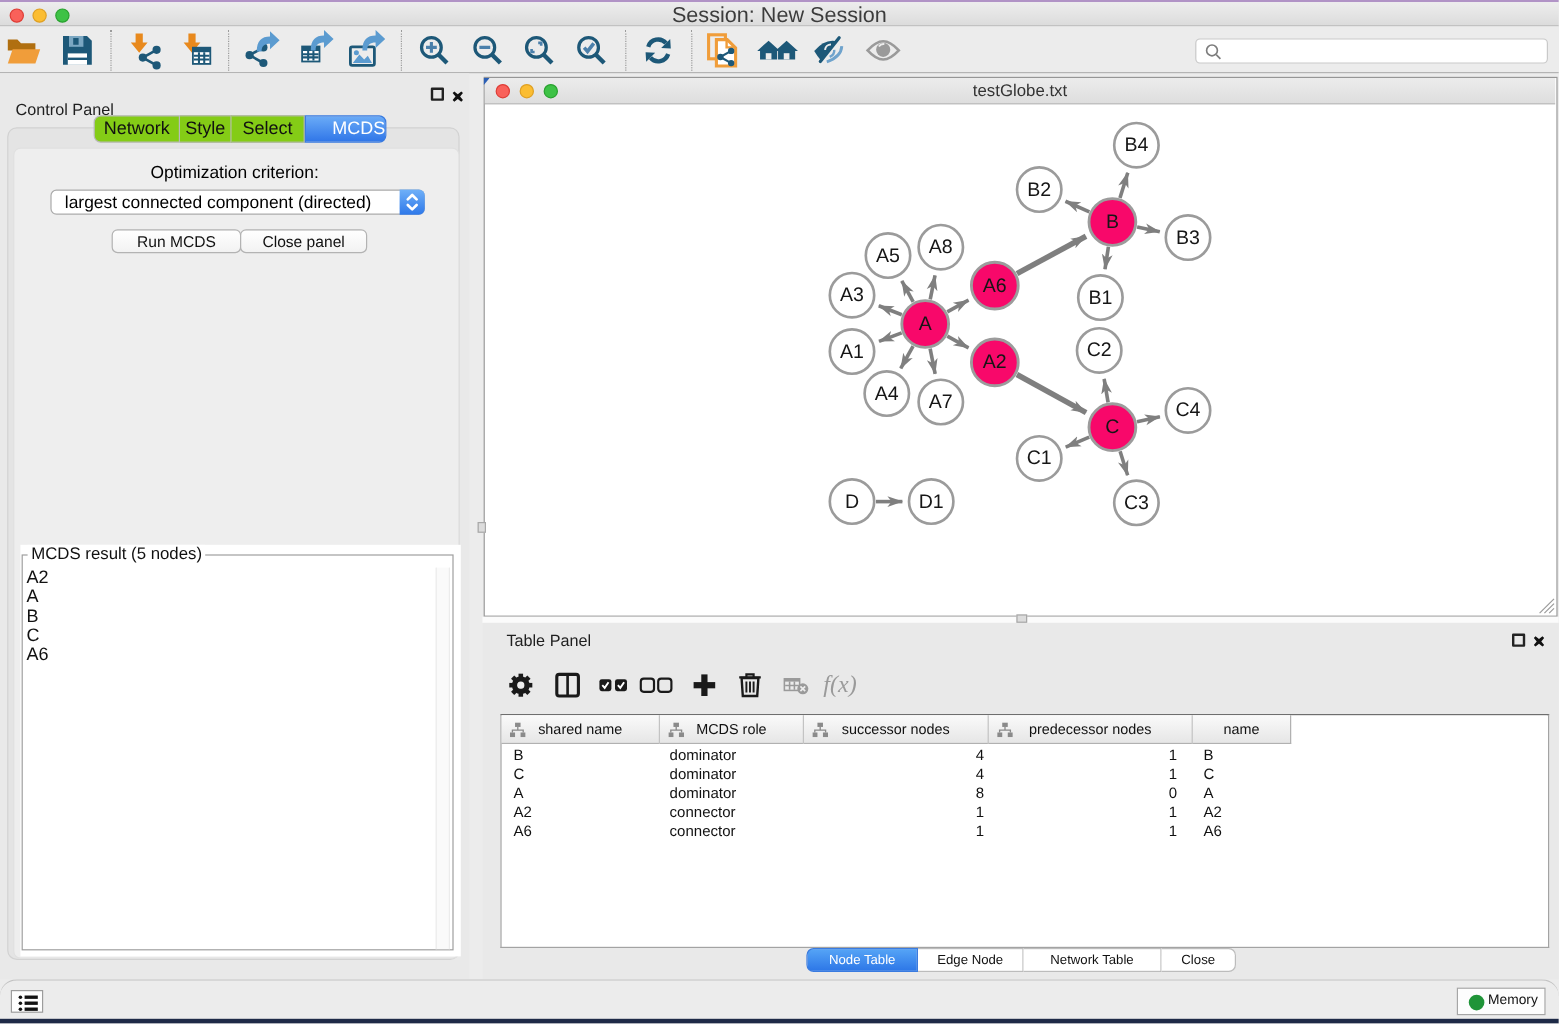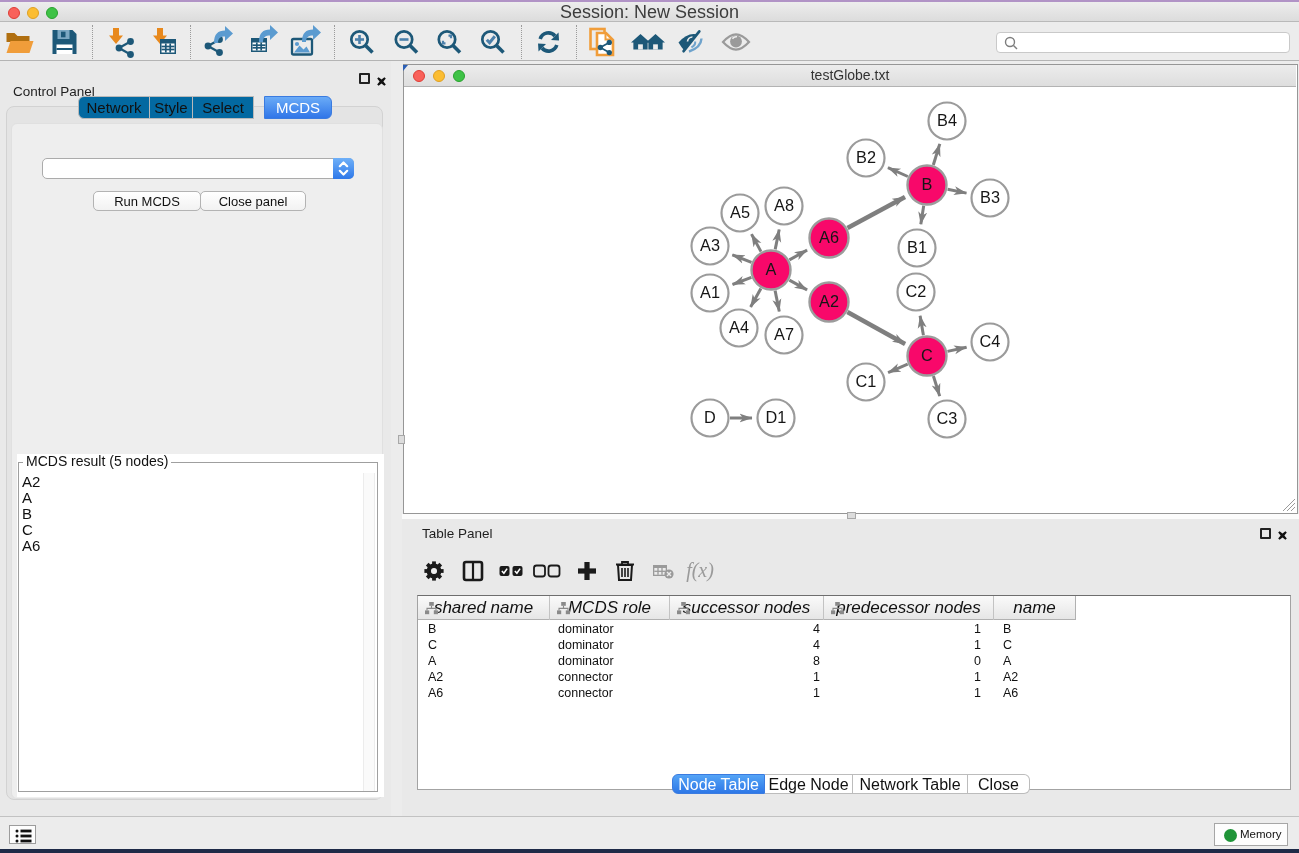--- a/index.html
+++ b/index.html
@@ -23,21 +23,21 @@
 .tsep { top:3px; height:34px; width:0; border-left:1px dotted #9b9b9b; position:absolute; }
 #searchbox { left:996px; top:10px; width:294px; height:21px; background:#fff; border:1px solid #c9c9c9; border-radius:4px; }
 
 
 #cpanel { left:0; top:61px; width:391px; height:755px; background:#e9e9e9; }
 .paneltitle { font-size:13.5px; color:#1f1f1f; }
 .winbtn-sq { width:11px; height:11px; border:2px solid #222; border-radius:1px; }
 #cp-outer { left:6px; top:45px; width:377px; height:694px; background:#e4e4e4; border:1px solid #d2d2d2; border-radius:8px; }
 #cp-inner { left:11px; top:62px; width:372px; height:676px; background:#eeeeee; border:1px solid #e0e0e0; border-radius:6px; }
 .tab { position:absolute; top:35px; height:23px; line-height:22px; text-align:center; font-size:15px;
-  background:#0369a1; border:1px solid #b9b9b9; color:#111; }
+  background:#84cc16; border:1px solid #b9b9b9; color:#111; }
 .tab.sel { background:linear-gradient(#6aabf7,#3076e8); color:#fff; border-color:#3a7be0; }
 
 .aquabtn { position:absolute; background:linear-gradient(#ffffff,#f2f2f2); border:1px solid #b3b3b3; border-radius:5px;
   font-size:13px; color:#111; text-align:center; }
 
 #mcdswhite { left:17px; top:393px; width:367px; height:343px; background:#fff; }
 #groupborder { position:absolute; left:1px; top:8px; width:360px; height:330px; border:1px solid #9f9f9f; }
 #grouplabel { position:absolute; left:6px; top:0px; background:#fff; padding:0 3px; font-size:14px; color:#111; z-index:2; height:15px; line-height:15px; }
 #mcdsitems { position:absolute; left:5px; top:20px; font-size:15px; color:#111; }
 #mcdsitems .li { height:16px; line-height:16px; }
@@ -46,28 +46,28 @@
 
 #netwin { left:403px; top:64px; width:895px; height:450px; background:#fff; border:1px solid #969696; }
 #netbar { left:0; top:0; width:892px; height:22px; background:linear-gradient(#ececec,#dedede); border-bottom:1px solid #b3b3b3; }
 #netbar .title { width:100%; text-align:center; font-size:14px; color:#333; line-height:21px; }
 #netbar .tl { top:5px; }
 
 
 #tpanel { left:402px; top:514px; width:897px; height:302px; background:#e9e9e9; }
 #ttable { left:15px; top:81px; width:874px; height:195px; background:#fff; border:1px solid #a3a3a3; border-top:1px solid #6e6e6e; }
 #thead { left:0; top:0; height:24px; width:658px; background:linear-gradient(#fafafa,#e6e6e6); border-bottom:1px solid #b1b1b1; position:absolute; }
-.hcell { position:absolute; top:0; height:24px; border-right:1px solid #c3c3c3; font-size:17px; color:#111; text-align:center; line-height:24px;font-style:italic; }
+.hcell { position:absolute; top:0; height:24px; border-right:1px solid #c3c3c3; font-size:12px; color:#111; text-align:center; line-height:24px; }
 .trow { position:absolute; font-size:12.5px; color:#111; height:16px; line-height:16px; }
-.btab { position:absolute; top:260px; height:20px; line-height:19px; text-align:center; font-size:16px; background:#fff;
+.btab { position:absolute; top:276px; height:20px; line-height:19px; text-align:center; font-size:11px; background:#fff;
   border:1px solid #bcbcbc; color:#111; }
 .btab.sel { background:linear-gradient(#55a4f6,#2d77e7); color:#fff; border-color:#3a7be0; }
 
 
-#statusbar { left:0; top:816px; width:1299px; height:33px; background:#ececec; border-top:1px solid #c2c2c2; }
+#statusbar { left:0; top:816px; width:1299px; height:33px; background:#ececec; border-top:1px solid #c2c2c2;border-radius:14px; }
 #darkstrip { left:0; top:849px; width:1299px; height:4px; background:#1e2a47; }
 #listbtn { left:9px; top:8px; width:27px; height:19px; background:#fdfdfd; border:1px solid #9c9c9c; }
 #membtn { left:1214px; top:6px; width:74px; height:23px; background:#fdfdfd; border:1px solid #a6a6a6; font-size:12px; color:#111; }
 </style>
 </head>
 <body>
 <div class="abs" id="topline"></div>
 <div class="abs" id="topline2"></div>
 <div class="abs" id="titlebar">
   <div class="abs tl r" style="left:8px;"></div>
@@ -214,23 +214,25 @@
   <div class="abs paneltitle" style="left:13px;top:9px;margin-top:14px;">Control Panel</div>
   <div class="abs winbtn-sq" style="left:359px;top:12px;"></div>
   <div class="abs" style="left:376px;top:12px;width:11px;height:11px;"><svg width="11" height="11" viewBox="0 0 11 11">
         <path d="M1.2,2.6 L2.6,1.2 L5.5,3.6 L8.4,1.2 L9.8,2.6 L7.4,5.5 L9.8,8.4 L8.4,9.8 L5.5,7.4 L2.6,9.8 L1.2,8.4 L3.6,5.5 Z" fill="#111"></path>
       </svg></div>
   <div class="abs" id="cp-outer"></div>
   <div class="abs" id="cp-inner"></div>
   <div class="tab" style="left:78px;width:72px;border-radius:6px 0 0 6px;">Network</div>
   <div class="tab" style="left:150px;width:43px;border-left:none;text-align:center;">Style</div>
   <div class="tab" style="left:193px;width:61px;border-left:none;">Select</div>
-  <div class="tab sel" style="left:264px;width:68px;border-radius:0 6px 6px 0;">MCDS</div>
-
+  <div class="tab sel" style="left:254px;width:68px;border-radius:0 6px 6px 0;text-align:right;">MCDS</div>
+
+  <div class="abs" style="left:0;top:75px;width:391px;text-align:center;font-size:14.5px;color:#000;">Optimization criterion:</div>
   <div class="abs" style="left:42px;top:97px;width:312px;height:21px;background:#fff;border:1px solid #ababab;border-radius:5px;">
+    <div style="position:absolute;left:11px;top:0;line-height:20px;font-size:14.5px;color:#000;">largest connected component (directed)</div>
     <div style="position:absolute;right:-1px;top:-1px;width:21px;height:21px;border-radius:0 5px 5px 0;background:linear-gradient(#6fb0f8,#2e78e9);">
       <svg width="21" height="21">
           <path d="M6.8,8.2 L10.5,4.5 L14.2,8.2" stroke="#fff" stroke-width="2.2" fill="none" stroke-linecap="round" stroke-linejoin="round"></path>
           <path d="M6.8,12.8 L10.5,16.5 L14.2,12.8" stroke="#fff" stroke-width="2.2" fill="none" stroke-linecap="round" stroke-linejoin="round"></path>
         </svg>
     </div>
   </div>
   <div class="aquabtn" style="left:93px;top:130px;width:108px;height:20px;line-height:19px;">Run MCDS</div>
   <div class="aquabtn" style="left:200px;top:130px;width:106px;height:20px;line-height:19px;">Close panel</div>
 

